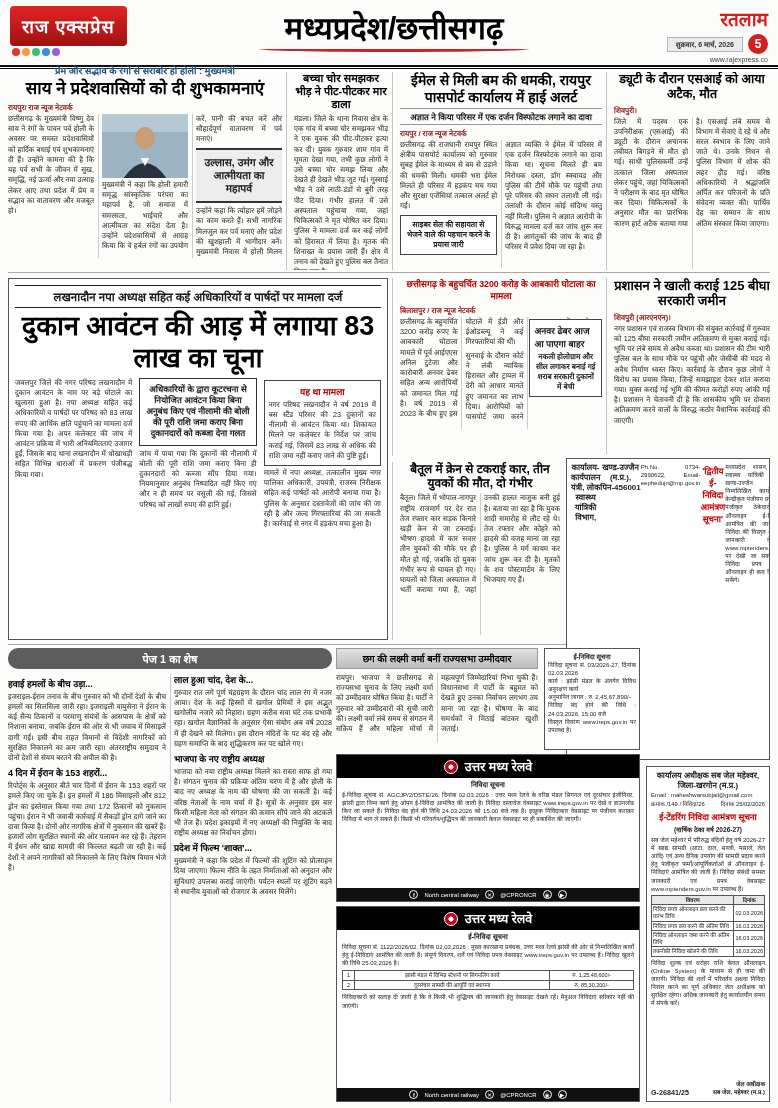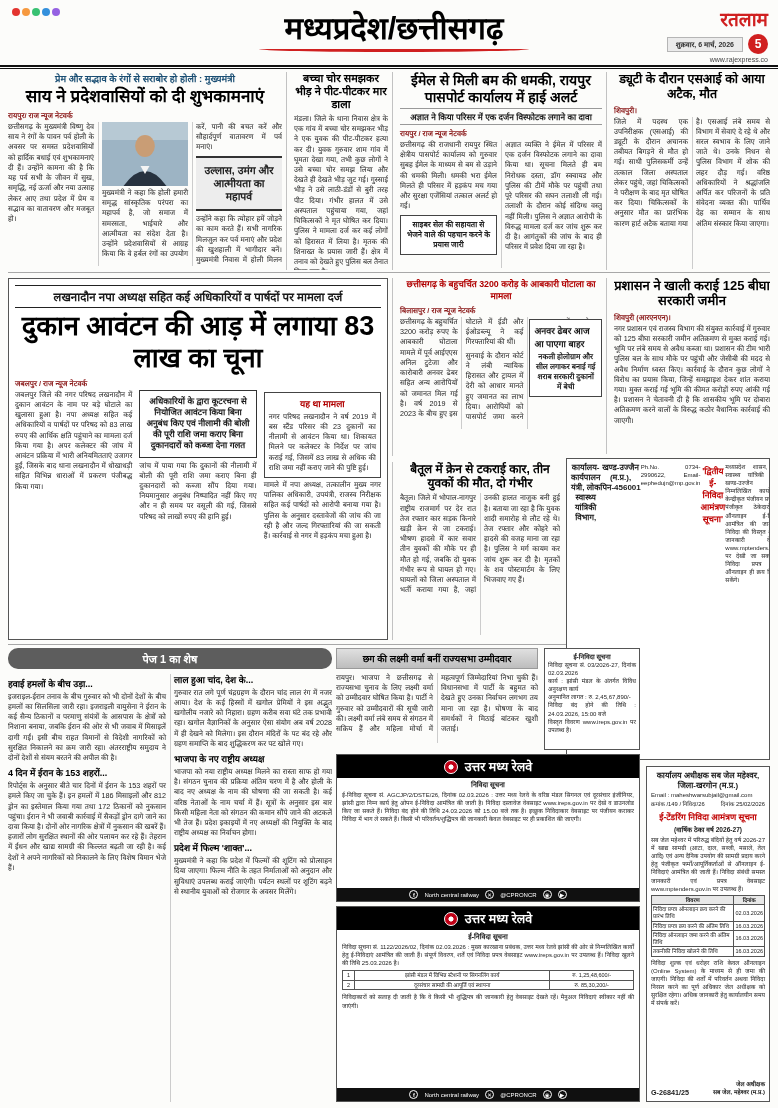--- a/index.html
+++ b/index.html
@@ -70,20 +70,21 @@
   .hb{font-weight:bold;font-size:8px;line-height:1.25}
   .refrow{display:flex;justify-content:space-between;font-size:5.8px;margin:1px 0}
 </style>
 </head>
 <body>
 
 <div class="page">
 
   <header class="blk masthead" style="left:0;top:0;width:778px;height:64px">
     <div class="logo-wrap">
+      <div class="logo-box">राज एक्सप्रेस</div>
       <div class="holi-dots">
         <i class="d d1"></i>
           <i class="d d2"></i>
           <i class="d d3"></i>
           <i class="d d4"></i>
           <i class="d d5"></i>
       </div>
     </div>
     <div class="mast-center">
       <div class="mast-title">मध्यप्रदेश/छत्तीसगढ़</div>
@@ -95,21 +96,21 @@
         <span class="date-bar">शुक्रवार, 6 मार्च, 2026</span>
         <span class="page-circle">5</span>
       </div>
       <div class="site">www.rajexpress.co</div>
     </div>
   </header>
   <div class="mast-rule" style="top:65px"></div>
   <div class="hline" style="top:272px"></div>
   <div class="hline" style="top:644px"></div>
 
-  <article class="blk" style="left:8px;top:72px;width:274px;height:198px">
+  <article class="blk" style="left:8px;top:64px;width:274px;height:198px">
     <div class="kick kick-blue">प्रेम और सद्भाव के रंगों से सराबोर हो होली : मुख्यमंत्री</div>
     <h1 class="h" style="font-size:17px;margin:2px 0">साय ने प्रदेशवासियों को दी शुभकामनाएं</h1>
     <div class="by">रायपुर/ राज न्यूज नेटवर्क</div>
     <div class="bd cols3" style="height:144px">
       <p>छत्तीसगढ़ के मुख्यमंत्री विष्णु देव साय ने रंगों के पावन पर्व होली के अवसर पर समस्त प्रदेशवासियों को हार्दिक बधाई एवं शुभकामनाएं दी हैं। उन्होंने कामना की है कि यह पर्व सभी के जीवन में सुख, समृद्धि, नई ऊर्जा और नया उत्साह लेकर आए तथा प्रदेश में प्रेम व सद्भाव का वातावरण और मजबूत हो।</p>
       <div class="photo">
         <svg viewBox="0 0 96 64" preserveAspectRatio="none">
           <rect x="0" y="0" width="96" height="64" fill="#9db4c4"></rect>
           <rect x="0" y="0" width="96" height="18" fill="#b7c9d4"></rect>
           <circle cx="48" cy="24" r="11" fill="#c99d75"></circle>
@@ -141,21 +142,20 @@
 
   <article class="blk vl" style="left:606px;top:72px;width:164px;height:198px">
     <h2 class="h" style="font-size:12.5px">ड्यूटी के दौरान एसआई को आया अटैक, मौत</h2>
     <div class="by">शिवपुरी।</div>
     <div class="bd cols2" style="height:152px">जिले में पदस्थ एक उपनिरीक्षक (एसआई) की ड्यूटी के दौरान अचानक तबीयत बिगड़ने से मौत हो गई। साथी पुलिसकर्मी उन्हें तत्काल जिला अस्पताल लेकर पहुंचे, जहां चिकित्सकों ने परीक्षण के बाद मृत घोषित कर दिया। चिकित्सकों के अनुसार मौत का प्रारंभिक कारण हार्ट अटैक बताया गया है। एसआई लंबे समय से विभाग में सेवाएं दे रहे थे और सरल स्वभाव के लिए जाने जाते थे। उनके निधन से पुलिस विभाग में शोक की लहर दौड़ गई। वरिष्ठ अधिकारियों ने श्रद्धांजलि अर्पित कर परिजनों के प्रति संवेदना व्यक्त की। पार्थिव देह का सम्मान के साथ अंतिम संस्कार किया जाएगा।</div>
   </article>
 
   <article class="blk box" style="left:8px;top:278px;width:380px;height:362px;padding:6px">
     <div class="strip">लखनादौन नपा अध्यक्ष सहित कई अधिकारियों व पार्षदों पर मामला दर्ज</div>
     <h1 class="h" style="font-size:27px;margin:3px 0">दुकान आवंटन की आड़ में लगाया 83 लाख का चूना</h1>
-    <div class="by">जबलपुर / राज न्यूज नेटवर्क</div>
     <div style="display:flex;gap:7px">
       <div class="bd" style="flex:1">
         <p>जबलपुर जिले की नगर परिषद लखनादौन में दुकान आवंटन के नाम पर बड़े घोटाले का खुलासा हुआ है। नपा अध्यक्ष सहित कई अधिकारियों व पार्षदों पर परिषद को 83 लाख रुपए की आर्थिक क्षति पहुंचाने का मामला दर्ज किया गया है। अपर कलेक्टर की जांच में आवंटन प्रक्रिया में भारी अनियमितताएं उजागर हुईं, जिसके बाद थाना लखनादौन में धोखाधड़ी सहित विभिन्न धाराओं में प्रकरण पंजीबद्ध किया गया।</p>
       </div>
       <div style="flex:1">
         <div class="squote">अधिकारियों के द्वारा कूटरचना से नियोजित आवंटन किया बिना अनुबंध किए एवं नीलामी की बोली की पूरी राशि जमा कराए बिना दुकानदारों को कब्जा देना गलत</div>
         <div class="bd">जांच में पाया गया कि दुकानों की नीलामी में बोली की पूरी राशि जमा कराए बिना ही दुकानदारों को कब्जा सौंप दिया गया। नियमानुसार अनुबंध निष्पादित नहीं किए गए और न ही समय पर वसूली की गई, जिससे परिषद को लाखों रुपए की हानि हुई।</div>
       </div>
       <div style="flex:1">
         <div class="inset">

